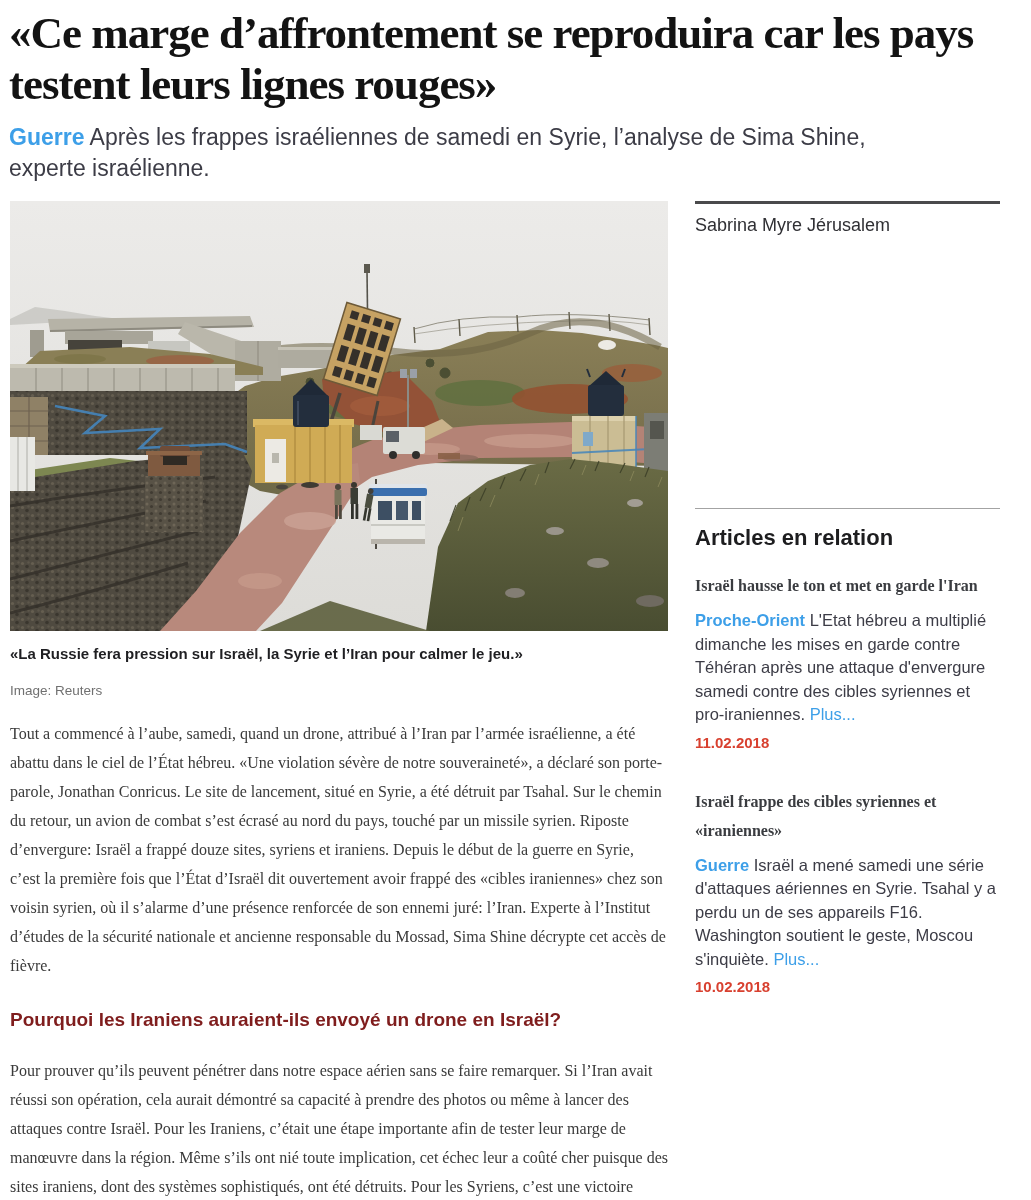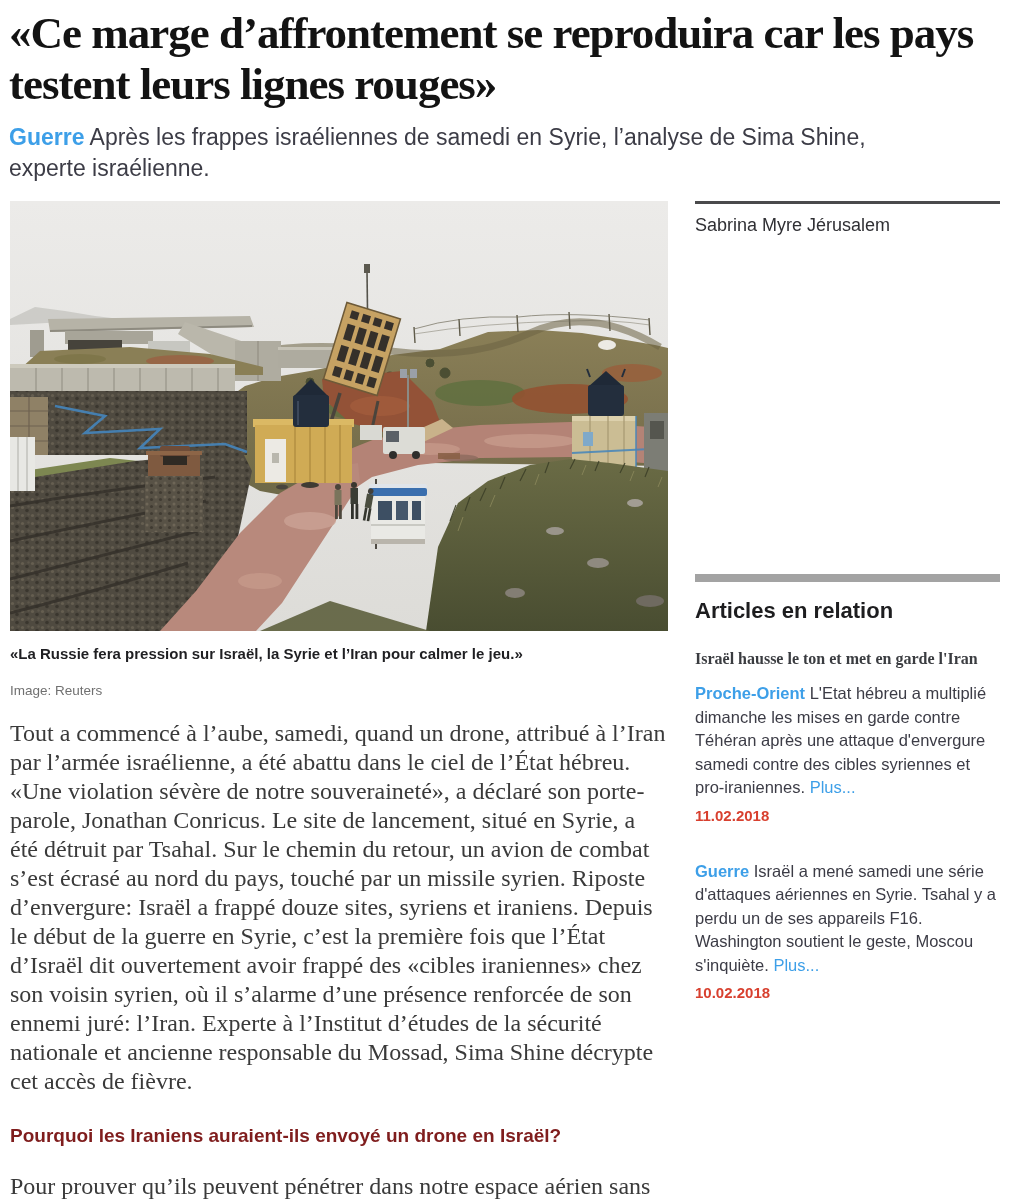--- a/index.html
+++ b/index.html
@@ -24,30 +24,30 @@
   aside.sidebar{width:305px;flex:0 0 305px;margin-left:27px;}
 
   
   figure{margin:0;padding:0;}
   figure svg{display:block;}
   figcaption{margin-top:13px;}
   .caption{font-size:15px;line-height:19px;font-weight:bold;color:#1f1f22;}
   .credit{font-size:13.5px;color:#707070;margin-top:20px;}
 
   
-  .body-par{font-family:"Liberation Serif",serif;font-size:24px;line-height:29px;
+  .body-par{font-family:"Liberation Serif",serif;font-size:16px;line-height:29px;
     color:#3a3a3a;margin:21px 0 0 0;}
   .question{font-size:19px;line-height:25px;font-weight:bold;color:#7f1d1d;
     margin:27px 0 0 0;}
   .body-par.second{margin-top:24px;}
 
   
-  .byline-wrap{border-top:3px solid #4a4a4c;height:373px;box-sizing:border-box;padding-top:11px;}
+  .byline-wrap{border-top:3px solid #4a4a4c;height:307px;box-sizing:border-box;padding-top:11px;}
   .byline{font-size:18px;color:#303034;}
-  .related{border-top:8px solid #a3a3a3;padding-top:16px;}
+  .related{border-top:1px solid #a3a3a3;padding-top:16px;}
   .related-heading{margin:0;font-size:22px;font-weight:bold;color:#1d1d1f;}
   .rel-item{margin-top:20px;}
   .rel-item + .rel-item{margin-top:36px;}
   .rel-title{margin:0;font-family:"Liberation Serif",serif;font-weight:bold;
     font-size:16px;line-height:29px;color:#3a3c40;cursor:pointer;}
   .rel-summary{margin:9px 0 0 0;font-size:16.5px;line-height:23.5px;color:#3c3c46;}
   .rel-more{color:#3d9fe8;cursor:pointer;}
   .rel-date{margin-top:7px;font-size:15px;font-weight:bold;color:#d8402f;}
 </style>
 </head>
@@ -324,20 +324,21 @@
       <div class="related">
         <h3 class="related-heading">Articles en relation</h3>
 
         <div class="rel-item">
           <h4 class="rel-title">Israël hausse le ton et met en garde l'Iran</h4>
           <p class="rel-summary"><span class="kicker">Proche-Orient</span> <span>L'Etat hébreu a multiplié dimanche les mises en garde contre Téhéran après une attaque d'envergure samedi contre des cibles syriennes et pro-iraniennes.</span> <span class="rel-more">Plus...</span></p>
           <div class="rel-date">11.02.2018</div>
         </div>
 
         <div class="rel-item">
+          <h4 class="rel-title">Israël frappe des cibles syriennes et «iraniennes»</h4>
           <p class="rel-summary"><span class="kicker">Guerre</span> <span>Israël a mené samedi une série d'attaques aériennes en Syrie. Tsahal y a perdu un de ses appareils F16. Washington soutient le geste, Moscou s'inquiète.</span> <span class="rel-more">Plus...</span></p>
           <div class="rel-date">10.02.2018</div>
         </div>
       </div>
 
     </aside>
   </div>
 
 </div>
 

